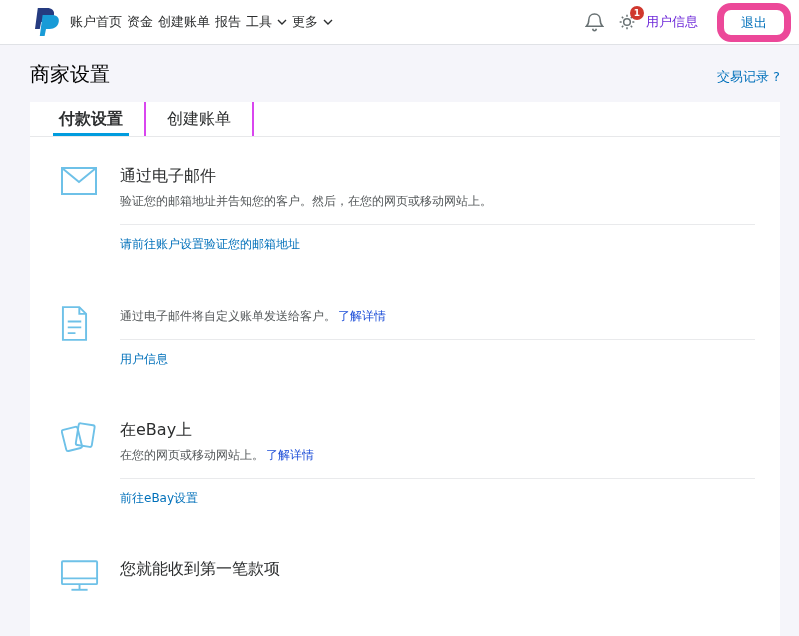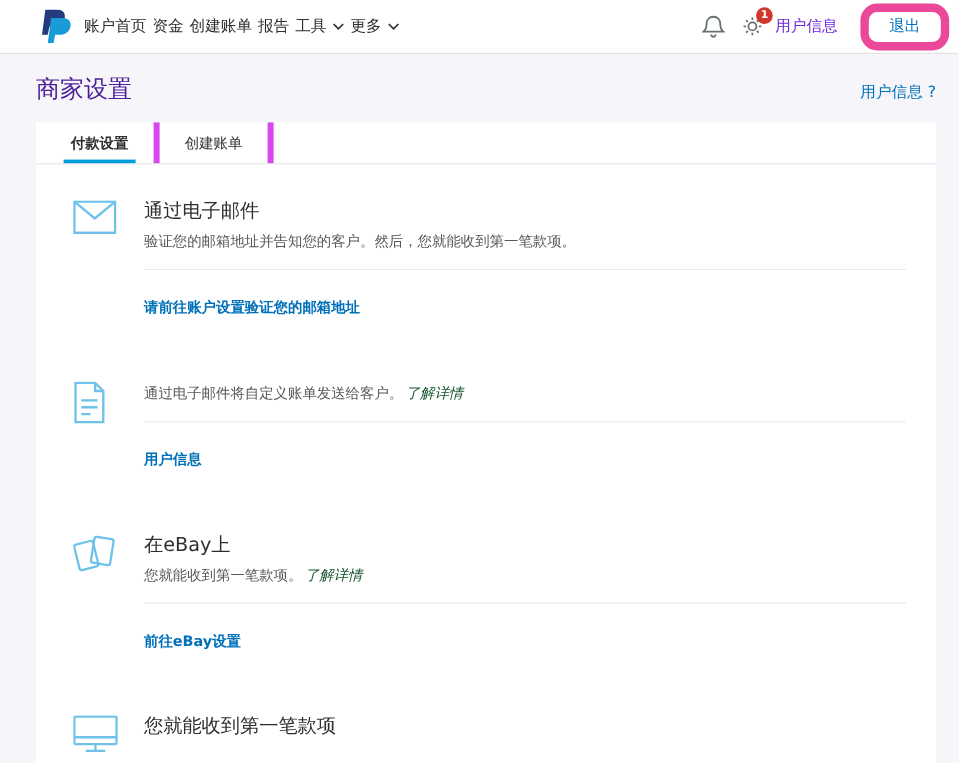--- a/index.html
+++ b/index.html
@@ -37,54 +37,54 @@
     border-radius: 14px; font-size: 13px; padding: 4px 17px; cursor: pointer;
     font-family: inherit; line-height: 17px;
   }
 
   
   .page-inner { margin-left: 30px; margin-right: 19px; }
   .page-header {
     display: flex; justify-content: space-between; align-items: baseline;
     padding-top: 16px; padding-bottom: 14px;
   }
-  .page-title { font-size: 20px; font-weight: normal; color: #4c1d95; margin: 0; }
+  .page-title { font-size: 20px; font-weight: normal; color: #000000; margin: 0; }
   .help-link { font-size: 13px; color: #0070ba; text-decoration: none; cursor: pointer; }
 
   
   .card { background: #fff; min-height: 538px; }
 
   .tabs {
     display: flex; align-items: stretch; height: 35px;
     border-bottom: 1px solid #e7e8ea; padding-left: 8px;
   }
   .tab {
     position: relative; display: flex; align-items: center;
-    padding: 0 21px; font-size: 12px; color: #2c2e2f; cursor: pointer;
-    border-right: 5px solid #d946ef;
+    padding: 0 21px; font-size: 16px; color: #2c2e2f; cursor: pointer;
+    border-right: 2px solid #d946ef;
   }
   .tab.active { font-weight: bold; }
   .tab.active::after {
     content: ""; position: absolute; left: 15px; right: 15px; bottom: 0;
     height: 3px; background: #009cde;
   }
 
   
   .section { display: flex; padding-top: 27px; padding-bottom: 23px; }
   .section-icon {
     flex: 0 0 90px; padding-left: 31px; padding-top: 3px;
   }
   .section-body { flex: 1; padding-right: 25px; }
   .section-title { font-size: 16px; font-weight: normal; margin: 0; line-height: 24px; color: #2c2e2f; }
   .section-desc { margin: 4px 0 0; font-size: 12px; line-height: 18px; color: #54585a; }
-  .learn-more { color: #14532d; text-decoration: none; cursor: pointer; margin-left: 2px; font-style: italic; }
+  .learn-more { color: #1d4ed8; text-decoration: none; cursor: pointer; margin-left: 2px; }
   .rule { border: none; border-top: 1px solid #e9eaec; margin: 14px 0 0; height: 0; }
   .action-link {
-    display: inline-block; margin-top: 22px; font-size: 12px; line-height: 18px;
-    color: #0070ba; text-decoration: none; cursor: pointer; font-weight: bold;
+    display: inline-block; margin-top: 10px; font-size: 12px; line-height: 18px;
+    color: #0070ba; text-decoration: none; cursor: pointer;
   }
 </style>
 </head>
 <body>
 
 <div class="navbar">
   <div class="logo">
     <svg width="25" height="28" viewBox="0 0 25 28">
       <path d="M2.8 0 H12 c4.8 0 7.6 2.4 7 6.6 c-0.7 4.8-4.2 7.4-9.2 7.4 H6.2 L4.8 21 H0 Z" fill="#253b80"></path>
       <path d="M7.6 7 H16.8 c4.8 0 7.6 2.4 7 6.6 c-0.7 4.8-4.2 7.4-9.2 7.4 H11 L9.6 28 H4.8 Z" fill="#189bd7"></path>
@@ -132,40 +132,40 @@
       </svg>
       <span class="badge">1</span>
     </span>
     <span class="user-label">用户信息</span>
     <button class="logout-btn">退出</button>
   </div>
 </div>
 
 <div class="page-inner page-header">
   <h1 class="page-title">商家设置</h1>
-  <a class="help-link">用户信息 ?</a>
+  <a class="help-link">交易记录 ?</a>
 </div>
 
 <div class="page-inner card">
 
   <div class="tabs">
     <div class="tab active">付款设置</div>
     <div class="tab">创建账单</div>
   </div>
 
   <div class="section">
     <div class="section-icon">
       <svg width="36" height="28" viewBox="0 0 36 28">
         <rect x="1" y="1" width="34" height="26" fill="none" stroke="#6ec1e8" stroke-width="2"></rect>
         <path d="M1 1 L18 15 L35 1" fill="none" stroke="#6ec1e8" stroke-width="2"></path>
       </svg>
     </div>
     <div class="section-body">
       <h2 class="section-title">通过电子邮件</h2>
-      <p class="section-desc">验证您的邮箱地址并告知您的客户。然后，您就能收到第一笔款项。</p>
+      <p class="section-desc">验证您的邮箱地址并告知您的客户。然后，在您的网页或移动网站上。</p>
       <hr class="rule">
       <a class="action-link">请前往账户设置验证您的邮箱地址</a>
     </div>
   </div>
 
   <div class="section">
     <div class="section-icon">
       <svg width="27" height="35" viewBox="0 0 28 36">
         <path d="M2 1 h17 l7 7 v27 H2 Z" fill="none" stroke="#6ec1e8" stroke-width="2"></path>
         <path d="M19 1 v7 h7" fill="none" stroke="#6ec1e8" stroke-width="2"></path>
@@ -183,21 +183,21 @@
     <div class="section-icon">
       <svg width="38" height="33" viewBox="0 0 40 34">
         <g fill="none" stroke="#6ec1e8" stroke-width="2">
           <rect x="3" y="7" width="17" height="23" rx="2" transform="rotate(-14 11.5 18.5)"></rect>
           <rect x="17" y="3" width="17" height="23" rx="2" transform="rotate(9 25.5 14.5)"></rect>
         </g>
       </svg>
     </div>
     <div class="section-body">
       <h2 class="section-title">在eBay上</h2>
-      <p class="section-desc"><span>您就能收到第一笔款项。</span><a class="learn-more">了解详情</a></p>
+      <p class="section-desc"><span>在您的网页或移动网站上。</span><a class="learn-more">了解详情</a></p>
       <hr class="rule">
       <a class="action-link">前往eBay设置</a>
     </div>
   </div>
 
   <div class="section">
     <div class="section-icon">
       <svg width="38" height="32" viewBox="0 0 40 33">
         <g fill="none" stroke="#6ec1e8" stroke-width="2">
           <rect x="1" y="1" width="37" height="24" rx="1"></rect>

